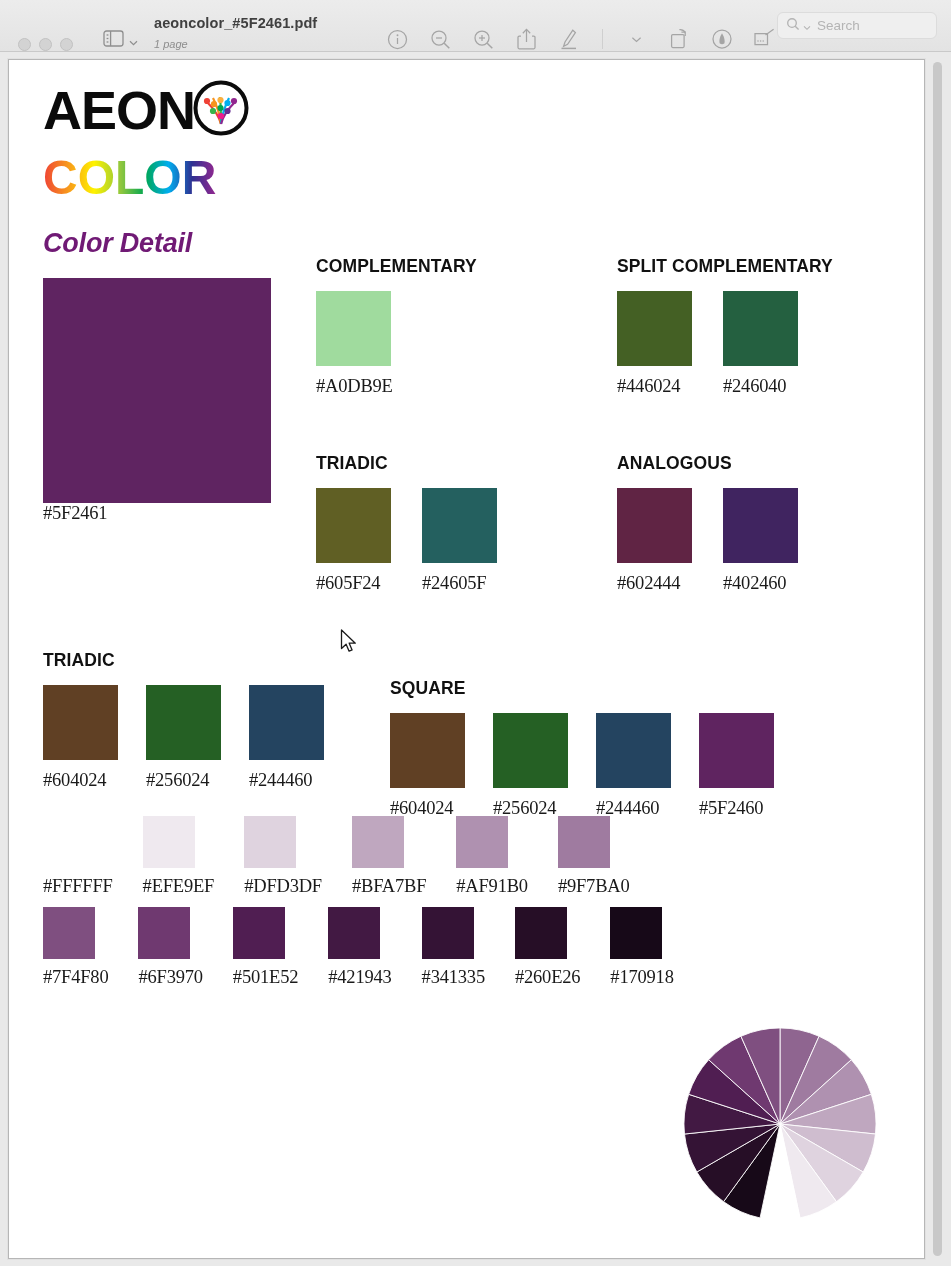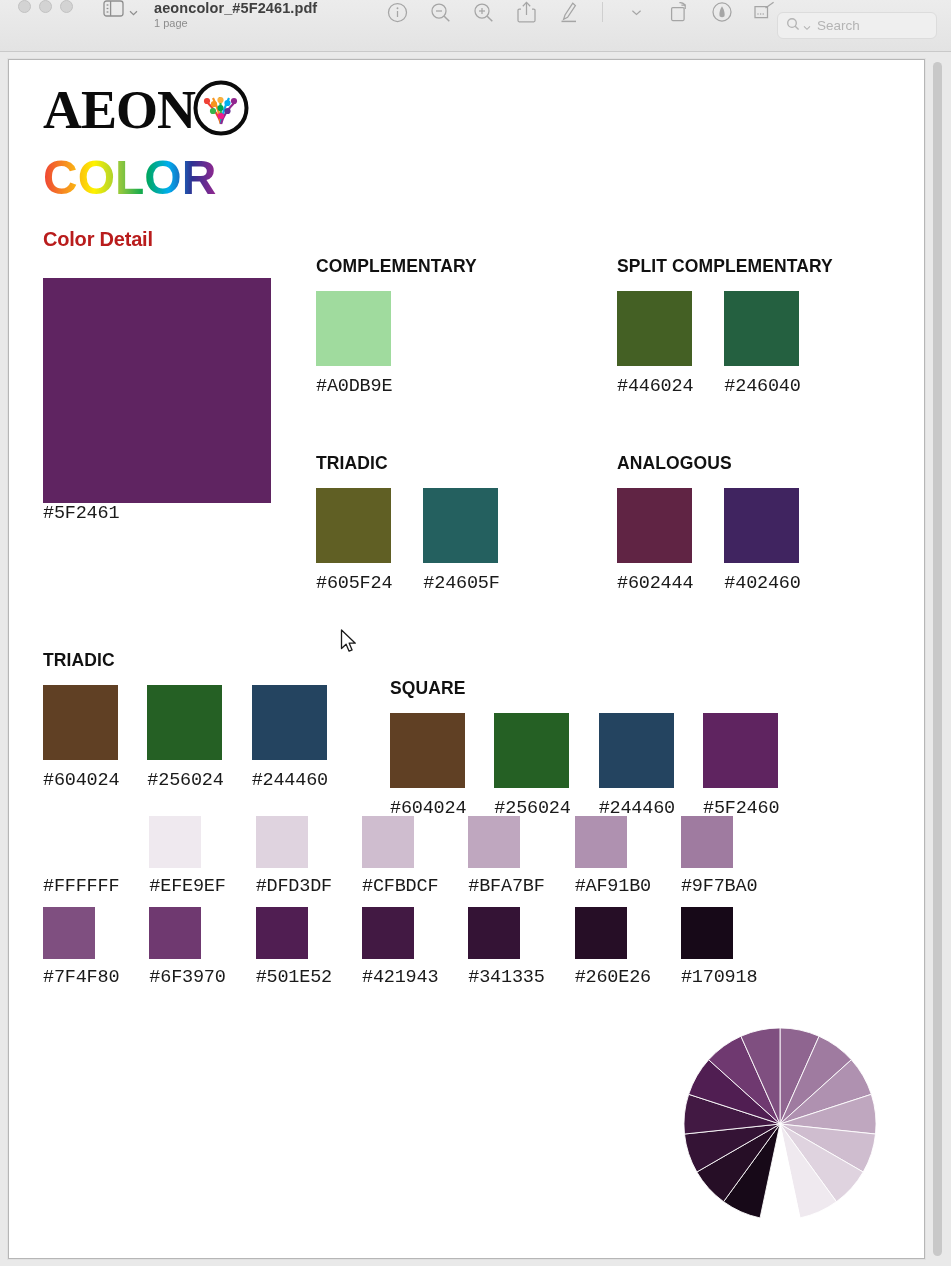--- a/index.html
+++ b/index.html
@@ -13,32 +13,32 @@
   
   #window {
     position: absolute; inset: 0;
     background: #e9e9e9;
     display: flex; flex-direction: column;
   }
   #titlebar {
     height: 52px; flex: 0 0 52px;
     background: linear-gradient(#ececec, #e3e3e3);
     border-bottom: 1px solid #c9c9c9;
-    display: flex; align-items: flex-start;
+    display: flex; align-items: flex-end;
     position: relative;
   }
   .traffic-lights { display: flex; gap: 8px; margin-left: 18px; }
   .tl { width: 13px; height: 13px; border-radius: 50%; background: #d3d3d3;
         border: 1px solid #c2c2c2; }
 
   .sidebar-toggle { margin-left: 30px; display: flex; align-items: center; gap: 5px;
                     color: #8b8b8b; }
   .doc-title-wrap { margin-left: 16px; line-height: 1.15; }
   .doc-title { font-size: 14.5px; font-weight: bold; color: #404040; letter-spacing: .1px; }
-  .doc-sub { font-size: 11px; color: #8d8d8d; margin-top: 0; }
+  .doc-sub { font-size: 11px; color: #8d8d8d; margin-top: 7px; font-style: italic; }
 
   .tb-icons { display: flex; align-items: center; gap: 19px; margin-left: 68px; }
   .tb-icon { color: #a3a3a3; display: flex; align-items: center; justify-content: center;
              width: 24px; height: 24px; }
   .tb-sep { width: 1px; height: 20px; background: #cfcfcf; margin: 0 2px; }
 
   .searchbox {
     position: absolute; right: 14px; top: 12px;
     width: 160px; height: 27px;
     border: 1px solid #dcdcdc; border-radius: 6px;
@@ -70,38 +70,38 @@
   }
 
   
   .content { position: relative; width: 100%; height: 100%; }
 
   
   #logo { position: absolute; left: 34px; top: 22px; width: 196px; }
   .logo-row1 { display: flex; align-items: center; height: 56px; }
   .logo-aeon { font-size: 54px; font-weight: bold; letter-spacing: -1px;
                color: #0b0b0b; line-height: 1;
-               font-family: Liberation Serif, serif; }
+               font-family: Liberation Sans, sans-serif; }
   .logo-mark { margin-left: -2px; }
   .logo-color { font-size: 48px; font-weight: bold; letter-spacing: 0px;
                 line-height: 1; margin-top: 16px;
                 background: linear-gradient(90deg,
                    #ef4136 0%, #f7941e 12%, #fff200 26%,
                    #8dc63f 40%, #00a651 52%, #00aeef 64%,
                    #2e3192 76%, #92278f 88%, #ec1c8d 100%);
                 -webkit-background-clip: text; background-clip: text;
                 color: transparent; -webkit-text-fill-color: transparent; }
 
   h1.page-title { position: absolute; left: 34px; top: 168px;
-                  font-size: 20px; font-weight: bold; color: #b91c1c; letter-spacing: -.2px; }
+                  font-size: 27px; font-weight: bold; color: #701a75; letter-spacing: -.2px; font-style: italic; }
 
   .sec-title { font-size: 17.5px; font-weight: bold; color: #111;
                letter-spacing: .1px; }
   .hex { font-size: 18.5px; color: #1a1a1a; letter-spacing: -.2px;
-         font-family: Liberation Mono, monospace; }
+         font-family: Liberation Serif, serif; }
 
   .swatch { display: block; }
 
   
   #main-block { position: absolute; left: 34px; top: 218px; }
   #main-block .swatch { width: 228px; height: 225px; }
   #main-block .hex { margin-top: 9px; }
 
   
   .group { position: absolute; }
@@ -408,24 +408,20 @@
             </div>
             <div class="mono-cell">
               <span class="swatch" style="background: rgb(239, 233, 239);"></span>
               <span class="hex">#EFE9EF</span>
             </div>
             <div class="mono-cell">
               <span class="swatch" style="background: rgb(223, 211, 223);"></span>
               <span class="hex">#DFD3DF</span>
             </div>
             <div class="mono-cell">
-              <span class="swatch" style="background: rgb(207, 189, 207);"></span>
-              <span class="hex">#CFBDCF</span>
-            </div>
-            <div class="mono-cell">
               <span class="swatch" style="background: rgb(191, 167, 191);"></span>
               <span class="hex">#BFA7BF</span>
             </div>
             <div class="mono-cell">
               <span class="swatch" style="background: rgb(175, 145, 176);"></span>
               <span class="hex">#AF91B0</span>
             </div>
             <div class="mono-cell">
               <span class="swatch" style="background: rgb(159, 123, 160);"></span>
               <span class="hex">#9F7BA0</span>

